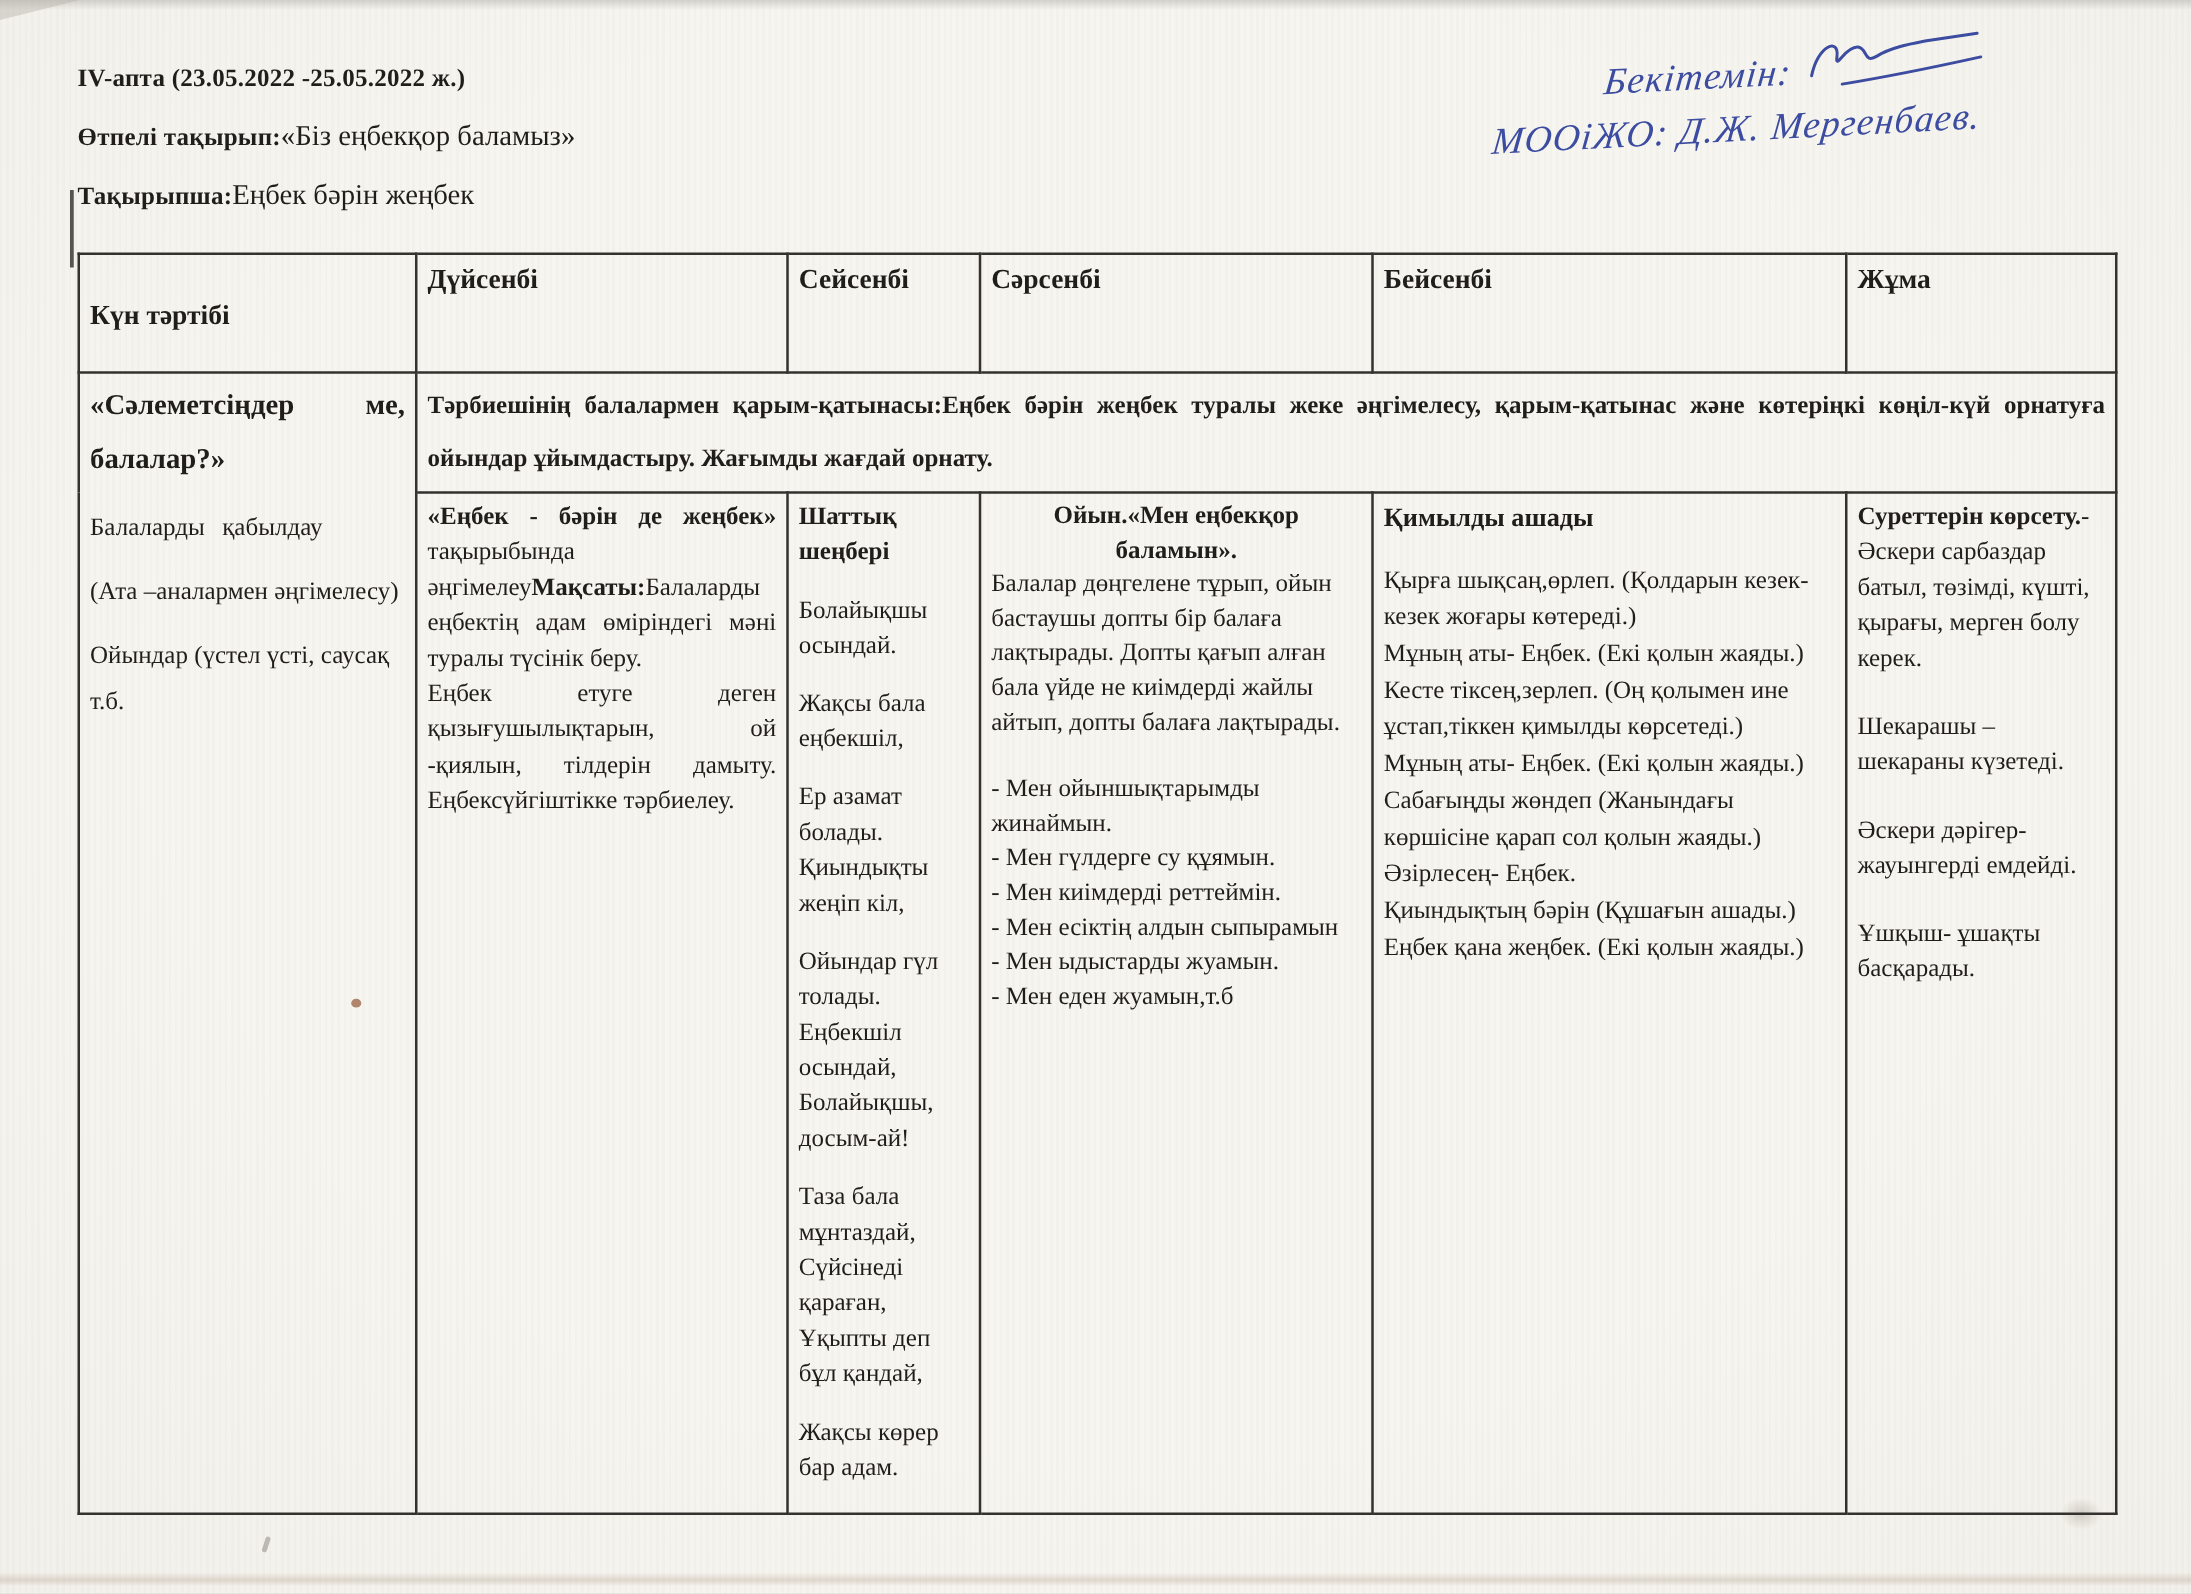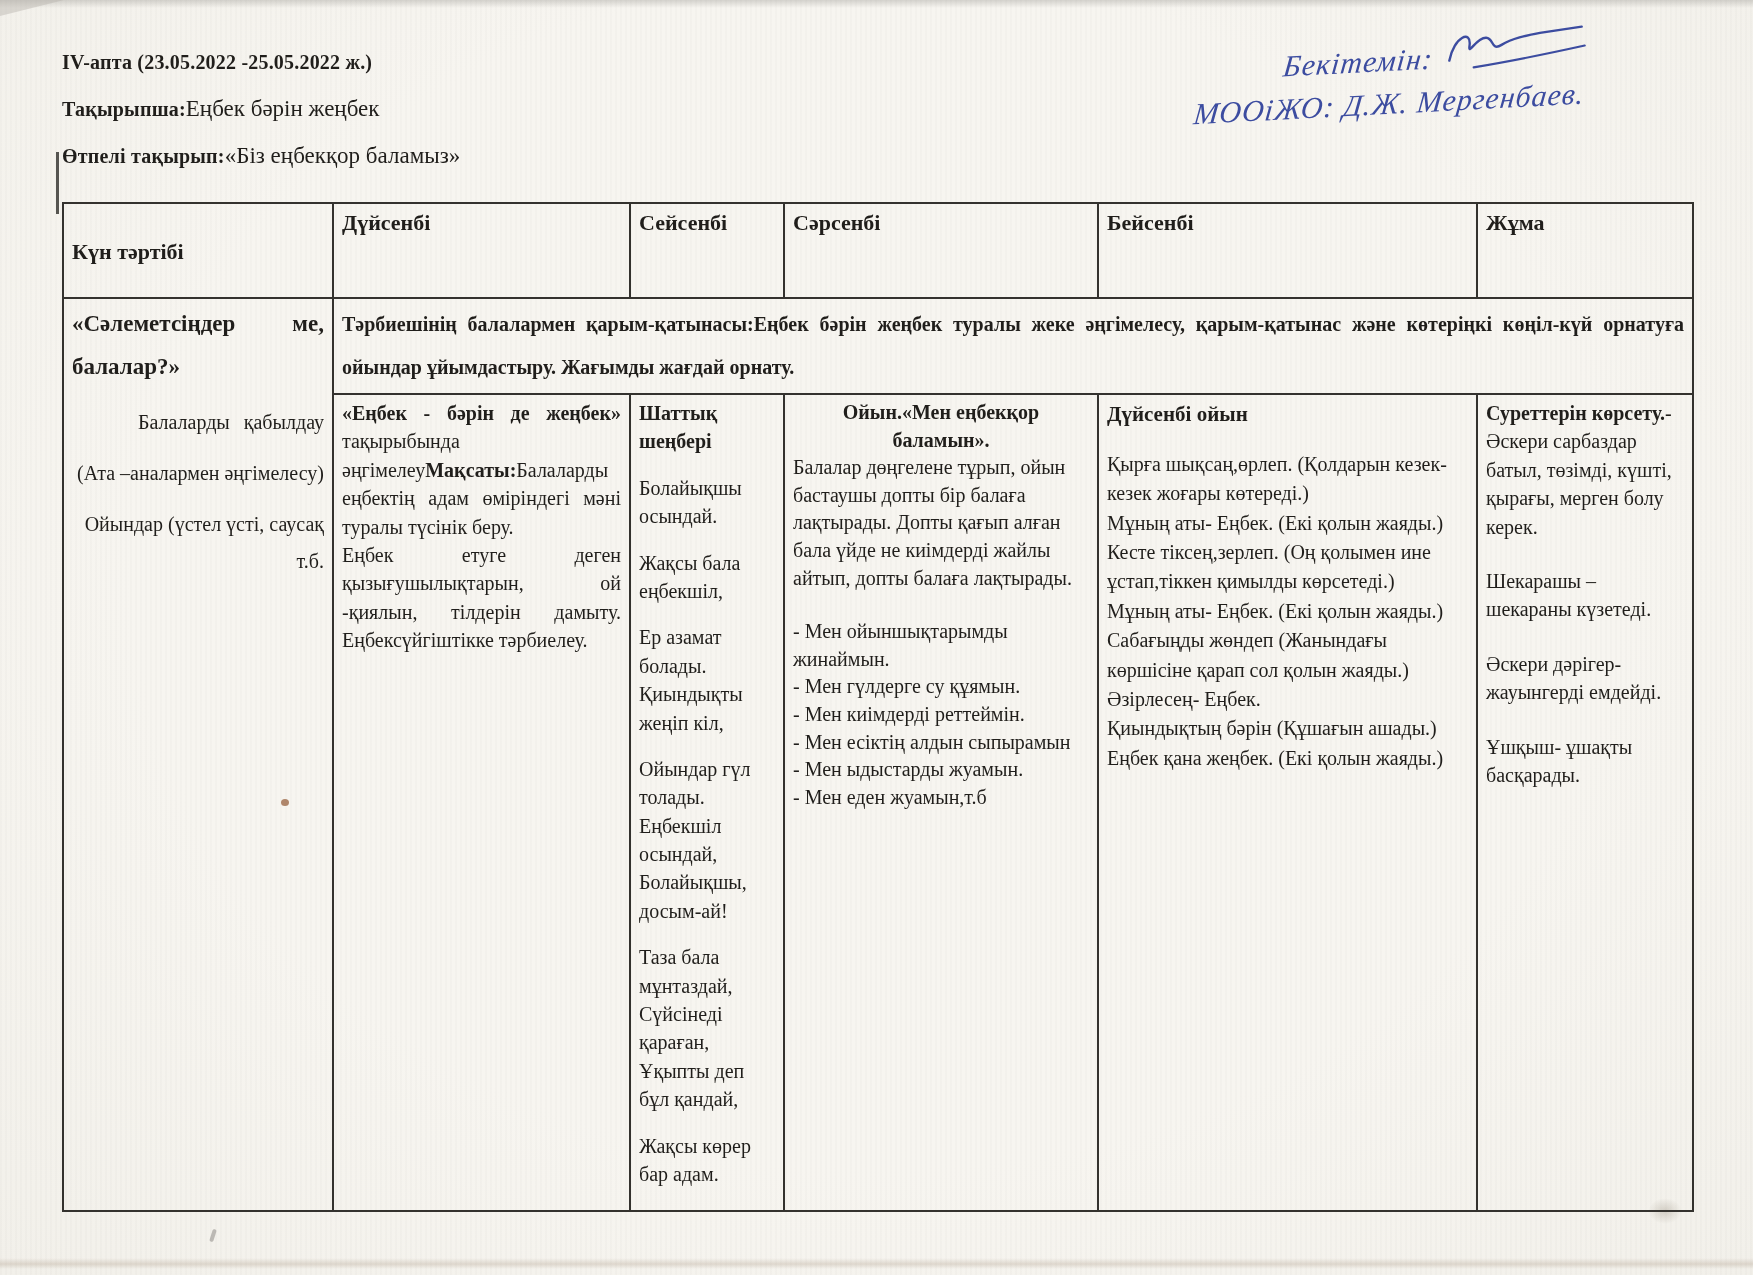--- a/index.html
+++ b/index.html
@@ -57,21 +57,21 @@
     font-size:20px;
     overflow:hidden;
   }
   .schedule tr.hdr{height:95px;}
   .schedule tr.row-interaction{height:93px;}
   .schedule tr.row-days{height:795px;}
   .schedule th{text-align:left;font-size:22px;font-weight:bold;padding-top:6px;}
   .schedule th.first{vertical-align:middle;}
 
   .cell-routine{line-height:1.85;}
-  .cell-routine p{margin:0 0 14px 0;text-align:right;}
+  .cell-routine p{margin:0 0 14px 0;}
   .cell-routine .greet{font-weight:bold;text-align:justify;font-size:23px;margin-bottom:16px;}
   .cell-routine .spread{word-spacing:9px;}
 
   .cell-interaction{font-weight:bold;font-size:21px;line-height:2.15;text-align:justify;padding-left:10px;}
 
   .cell-monday{padding-top:226px;line-height:1.42;}
   .cell-monday p{margin:0;text-align:justify;}
 
   .cell-tuesday{line-height:1.42;}
   .cell-tuesday p{margin:0 0 18px 0;}
@@ -115,24 +115,24 @@
     <div class="line2">
       <span class="hw">МООіЖО: Д.Ж. Мергенбаев.</span>
     </div>
   </div>
 
   <div class="doc-header">
     <p class="h-line">
       <b>IV-апта (23.05.2022 -25.05.2022 ж.)</b>
     </p>
     <p class="h-line">
-      <b>Тақырыпша:</b><span>Еңбек бәрін жеңбек</span>
+      <b>Өтпелі тақырып:</b><span>«Біз еңбекқор баламыз»</span>
     </p>
     <p class="h-line">
-      <b>Өтпелі тақырып:</b><span>«Біз еңбекқор баламыз»</span>
+      <b>Тақырыпша:</b><span>Еңбек бәрін жеңбек</span>
     </p>
   </div>
 
   <table class="schedule">
     <colgroup>
       <col style="width:270px">
         <col style="width:297px">
         <col style="width:154px">
       <col style="width:314px">
         <col style="width:379px">
@@ -176,21 +176,21 @@
           <div class="w-items">
             <p>- Мен ойыншықтарымды жинаймын.</p>
             <p>- Мен гүлдерге су құямын.</p>
             <p>- Мен киімдерді реттеймін.</p>
             <p>- Мен есіктің алдын сыпырамын</p>
             <p>- Мен ыдыстарды жуамын.</p>
             <p>- Мен еден жуамын,т.б</p>
           </div>
         </td>
         <td class="cell-thursday">
-          <p class="th-title">Дүйсенбі ойын</p>
+          <p class="th-title">Қимылды ашады</p>
           <p>Қырға шықсаң,өрлеп. (Қолдарын кезек-кезек жоғары көтереді.)</p>
           <p>Мұның аты- Еңбек. (Екі қолын жаяды.)</p>
           <p>Кесте тіксең,зерлеп. (Оң қолымен ине ұстап,тіккен қимылды көрсетеді.)</p>
           <p>Мұның аты- Еңбек. (Екі қолын жаяды.)</p>
           <p>Сабағыңды жөндеп (Жанындағы көршісіне қарап сол қолын жаяды.)</p>
           <p>Әзірлесең- Еңбек.</p>
           <p>Қиындықтың бәрін (Құшағын ашады.)</p>
           <p>Еңбек қана жеңбек. (Екі қолын жаяды.)</p>
         </td>
         <td class="cell-friday">

